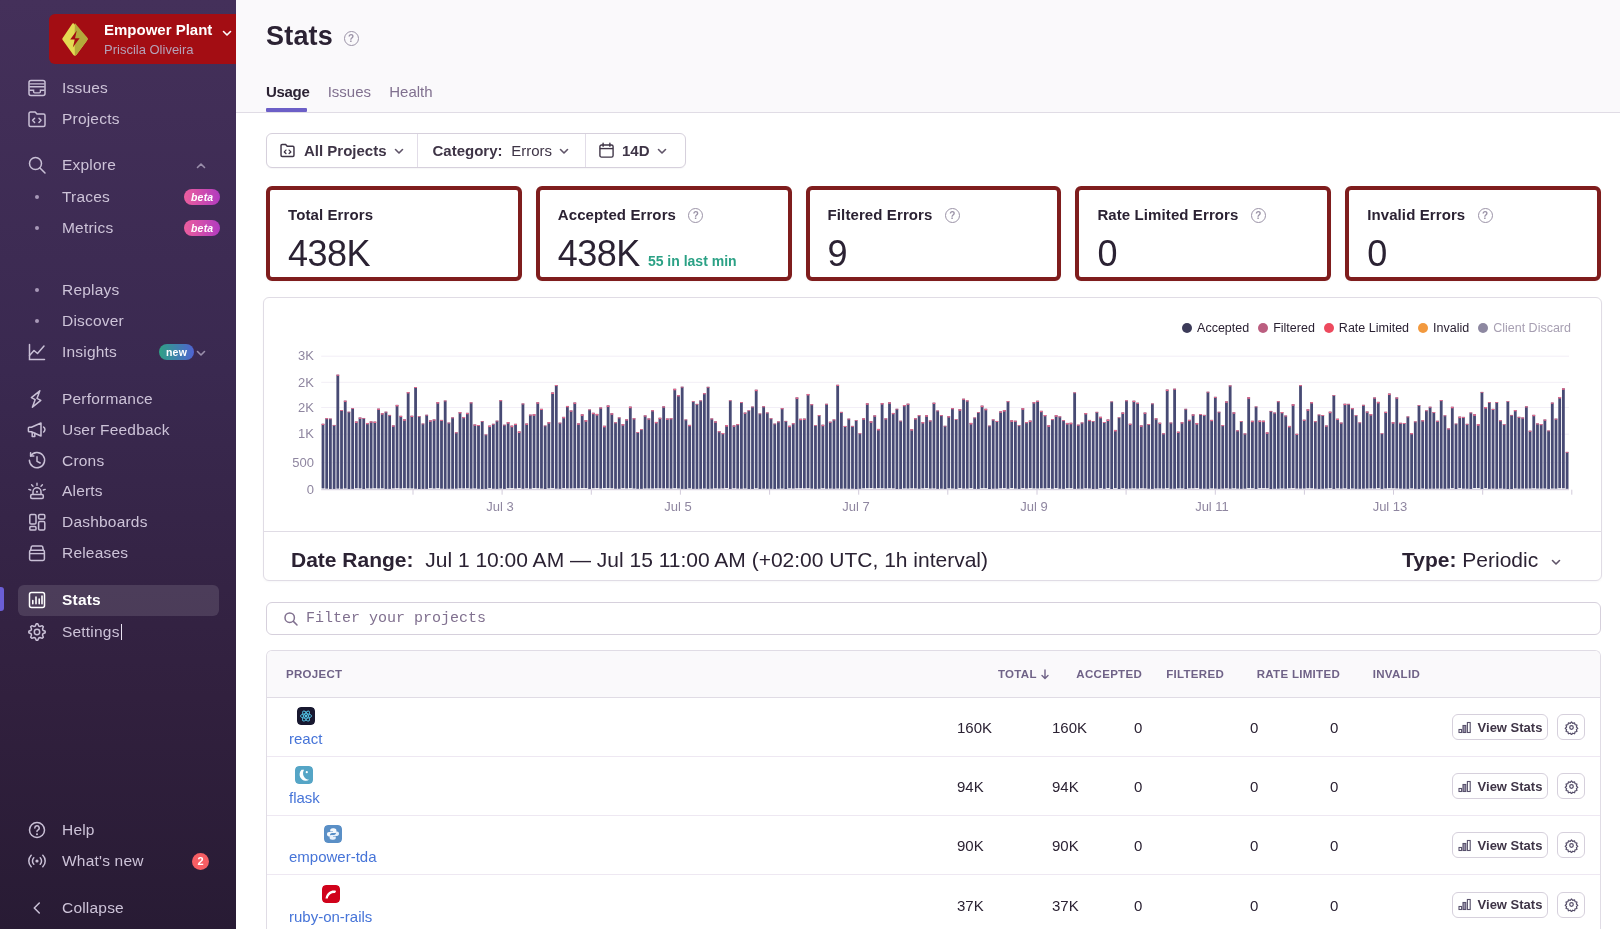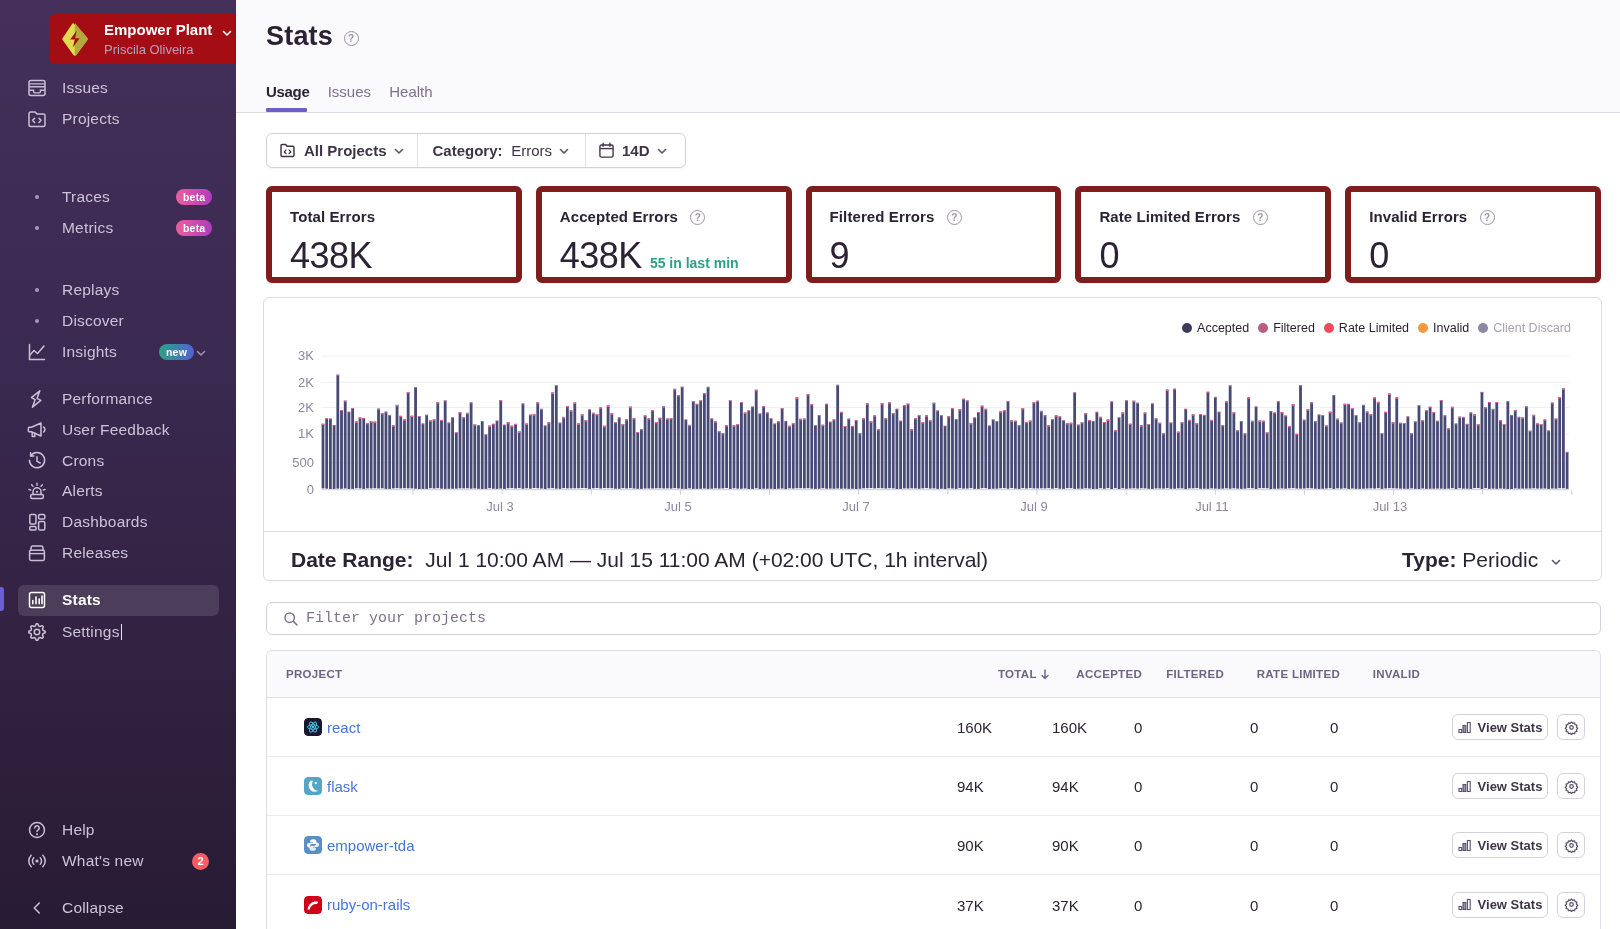--- a/index.html
+++ b/index.html
@@ -13,21 +13,21 @@
 .orghdr svg.logo { position:absolute; left:12px; top:8px; }
 .orgname { position:absolute; left:55px; top:7px; font-size:15px; font-weight:bold; color:#fff; white-space:nowrap; }
 .orgsub { position:absolute; left:55px; top:28px; font-size:13px; color:#b5a2b8; }
 .orgchev { position:absolute; left:172px; top:13px; }
 
 .nav-item { position:absolute; left:0; width:236px; height:30px; color:#cdc3d8; font-size:15.5px; letter-spacing:0.2px; }
 .nav-item .ic { position:absolute; left:26px; top:50%; transform:translateY(-50%); width:22px; height:22px; display:flex; align-items:center; justify-content:center; }
 .nav-item .lb { position:absolute; left:62px; top:50%; transform:translateY(-50%); white-space:nowrap; }
 .nav-item .dot { position:absolute; left:35px; top:50%; width:4px; height:4px; margin-top:-2px; border-radius:50%; background:#a899b8; }
 .pill { position:absolute; top:50%; transform:translateY(-50%); height:16px; line-height:16px; padding:0 7px; border-radius:8px; font-size:10.5px; font-weight:bold; color:#fff; letter-spacing:0.2px; }
-.pill.beta { left:176px; background:linear-gradient(90deg,#ec5e9d,#b13bc0); }
+.pill.beta { left:184px; background:linear-gradient(90deg,#ec5e9d,#b13bc0);font-style:italic; }
 .pill.new { left:159px; background:linear-gradient(90deg,#2fa185,#4f63d2); }
 .sel-bg { position:absolute; left:18px; top:585px; width:201px; height:31px; background:rgba(255,255,255,0.12); border-radius:6px; }
 .sel-accent { position:absolute; left:0; top:587px; width:4px; height:24px; background:#6b5ed6; border-radius:0 3px 3px 0; }
 #nav-stats { color:#ffffff; font-weight:bold; }
 .badge2 { position:absolute; left:192px; top:853px; width:17px; height:17px; border-radius:50%; background:#f65e64; color:#fff; font-size:11px; font-weight:bold; text-align:center; line-height:17px; }
 .caret { display:inline-block; width:1.5px; height:16px; background:#e8e2f0; vertical-align:-3px; margin-left:1px; }
 
 
 #main { position:absolute; left:236px; top:0; width:1384px; height:929px; background:#fff; }
 #topband { position:absolute; left:0; top:0; width:1384px; height:113px; background:#faf9fb; border-bottom:1px solid #e0dce5; }
@@ -43,21 +43,21 @@
 .filterbar { position:absolute; left:30px; top:133px; width:420px; height:35px; background:#fff; border:1px solid #d6d0dc; border-radius:6px; box-shadow:0 1px 1px rgba(50,40,70,0.04); display:flex; align-items:center; }
 .fseg { display:flex; align-items:center; height:100%; padding:0 12px; white-space:nowrap; flex:0 0 auto; }
 .fseg.s2 { padding:0 15px; }
 .fsep { flex:0 0 1px; width:1px; height:100%; background:#e2dde8; }
 .fbold { font-weight:bold; font-size:15px; color:#3e3446; }
 .freg { font-size:15px; color:#3e3446; }
 .chev { margin-left:6px; }
 
 
 .cards { position:absolute; left:30px; top:186px; width:1335px; height:95px; display:grid; grid-template-columns:repeat(5,1fr); gap:14px; }
-.card { background:#fff; border:6px solid #7f1d1d; border-radius:6px; padding:16px 18px 0 18px; box-shadow:0 1px 2px rgba(50,40,70,0.04); }
+.card { background:#fff; border:4px solid #7f1d1d; border-radius:6px; padding:16px 18px 0 18px; box-shadow:0 1px 2px rgba(50,40,70,0.04); }
 .card .ct { font-size:15px; font-weight:bold; color:#2b2233; letter-spacing:0.1px; }
 .card .cv { font-size:36px; color:#2b2233; margin-top:10px; letter-spacing:-0.5px; }
 .card .cv .sub { font-size:14px; color:#2ba185; letter-spacing:0; margin-left:8px; font-weight:bold;}
 
 
 .chartpanel { position:absolute; left:27px; top:297px; width:1339px; height:284px; background:#fff; border:1px solid #e0dce5; border-radius:6px; box-shadow:0 1px 2px rgba(50,40,70,0.04); }
 .legend { position:absolute; right:30px; top:23px; display:flex; gap:9px; font-size:12.5px; color:#2b2233; align-items:center; }
 .legend .li { display:flex; align-items:center; gap:5px; }
 .ldot { width:10px; height:10px; border-radius:50%; }
 .chartsvg { position:absolute; left:0; top:0; }
@@ -70,21 +70,21 @@
 .search { position:absolute; left:30px; top:602px; width:1335px; height:33px; border:1px solid #d6d0dc; border-radius:6px; background:#fff; }
 .search .ph { position:absolute; left:39px; top:7px; font-size:15px; color:#80708f;font-family:Liberation Mono, monospace; }
 .search svg { position:absolute; left:16px; top:8px; }
 
 
 .tablepanel { position:absolute; left:30px; top:650px; width:1335px; height:279px; background:#fff; border:1px solid #e0dce5; border-radius:6px 6px 0 0; border-bottom:none; overflow:hidden; }
 .thead { position:relative; height:47px; background:#faf9fb; border-bottom:1px solid #e0dce5; font-size:11.5px; font-weight:bold; color:#6f6287; letter-spacing:0.3px; }
 .th { position:absolute; top:17px; }
 .trow { position:relative; height:59px; border-bottom:1px solid #eee8f2; font-size:15px; }
 .trow:last-child { border-bottom:none; }
-.proj { position:absolute; left:37px; top:50%; transform:translateY(-50%); display:flex; align-items:center; gap:5px; }
+.proj { position:absolute; left:22px; top:50%; transform:translateY(-50%); display:flex; align-items:center; gap:5px;flex-direction:column; }
 .proj a { color:#4674d8; text-decoration:none; }
 .picon { width:18px; height:18px; border-radius:4px; }
 .num { position:absolute; top:50%; transform:translateY(-50%); text-align:left; color:#2b2233; }
 .btn-vs { position:absolute; left:1185px; top:50%; transform:translateY(-50%); width:96px; height:26px; border:1px solid #d6d0dc; border-radius:6px; background:#fff; font-size:13px; font-weight:bold; color:#3e3446; display:flex; align-items:center; justify-content:center; gap:6px; }
 .btn-gear { position:absolute; left:1290px; top:50%; transform:translateY(-50%); width:28px; height:26px; border:1px solid #d6d0dc; border-radius:6px; background:#fff; display:flex; align-items:center; justify-content:center; }
 </style>
 </head>
 <body>
 
 <div id="sidebar">
@@ -115,20 +115,32 @@
       <span class="lb">Issues</span>
     </div>
   <div class="nav-item" style="top:104px">
       <span class="ic">
         <svg width="22" height="22" viewBox="0 0 22 22">
           <path d="M3 5.5 V17 a1.5 1.5 0 0 0 1.5 1.5 h13 A1.5 1.5 0 0 0 19 17 V7.5 a1.5 1.5 0 0 0 -1.5-1.5 H11 L9.2 4 H4.5 A1.5 1.5 0 0 0 3 5.5 Z" fill="none" stroke="#c9c0d6" stroke-width="1.5" stroke-linejoin="round"></path>
           <path d="M8.6 10.2 L6.6 12.3 L8.6 14.4 M13 10.2 L15 12.3 L13 14.4" stroke="#c9c0d6" stroke-width="1.5" fill="none" stroke-linecap="round" stroke-linejoin="round"></path>
         </svg>
       </span>
       <span class="lb">Projects</span>
+    </div>
+  <div class="nav-item" style="top:150px">
+      <span class="ic">
+        <svg width="22" height="22" viewBox="0 0 22 22">
+          <circle cx="9.5" cy="9.5" r="6" fill="none" stroke="#c9c0d6" stroke-width="1.5"></circle>
+          <path d="M14 14 L19 19" stroke="#c9c0d6" stroke-width="1.5" stroke-linecap="round"></path>
+        </svg>
+      </span>
+      <span class="lb">Explore</span>
+      <svg width="12" height="12" viewBox="0 0 12 12" style="position:absolute;left:195px;top:10px">
+        <path d="M2.5 7.5 L6 4 L9.5 7.5" stroke="#9a8fab" stroke-width="1.6" fill="none" stroke-linecap="round" stroke-linejoin="round"></path>
+      </svg>
     </div>
   <div class="nav-item" style="top:182px">
       <span class="dot"></span>
       <span class="lb">Traces</span>
       <span class="pill beta">beta</span>
     </div>
   <div class="nav-item" style="top:213px">
       <span class="dot"></span>
       <span class="lb">Metrics</span>
       <span class="pill beta">beta</span>

